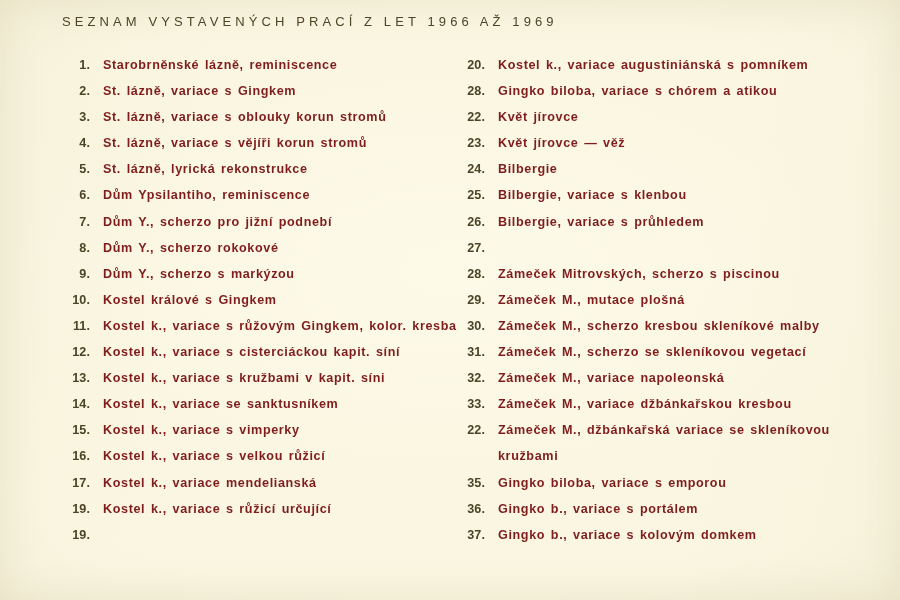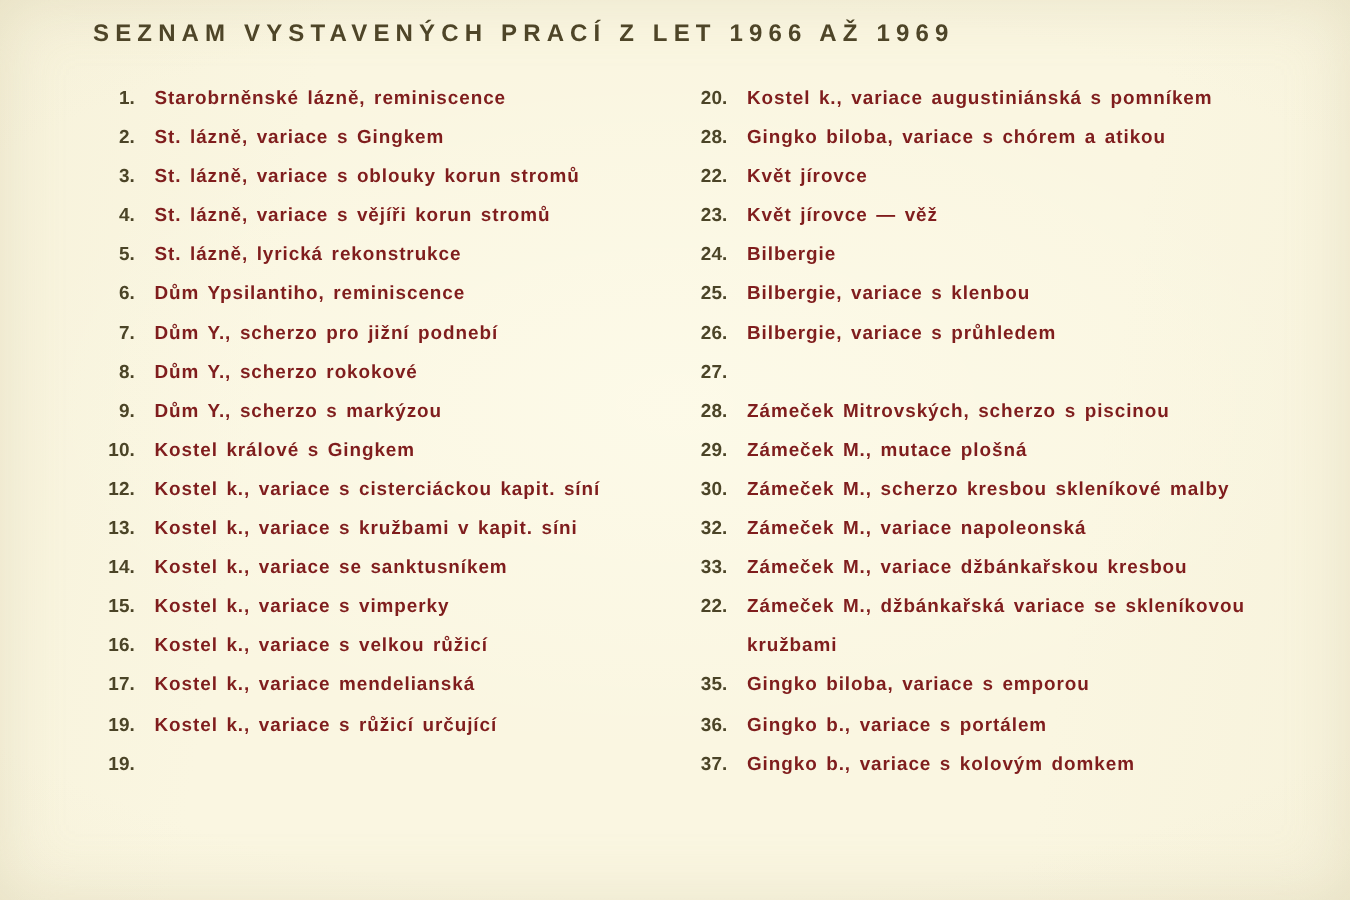--- a/index.html
+++ b/index.html
@@ -39,22 +39,22 @@
     width: 900px;
     height: 600px;
     box-sizing: border-box;
   }
 
   
   .page-title {
     position: absolute;
     left: 62px;
     top: 14px;
-    font-size: 16px;
-    font-weight: 700;
+    font-size: 13px;
+    font-weight: 400;
     letter-spacing: 4.1px;
     color: #4e4528;
     white-space: nowrap;
   }
 
   
   .columns {
     position: absolute;
     left: 0;
     top: 58px;
@@ -142,20 +142,24 @@
         </div>
         <div class="entry">
           <span class="entry-num">9.</span>
           <span class="entry-text">Dům Y., scherzo s markýzou</span>
         </div>
         <div class="entry">
           <span class="entry-num">10.</span>
           <span class="entry-text">Kostel králové s Gingkem</span>
         </div>
         <div class="entry">
+          <span class="entry-num">11.</span>
+          <span class="entry-text">Kostel k., variace s růžovým Gingkem, kolor. kresba</span>
+        </div>
+        <div class="entry">
           <span class="entry-num">12.</span>
           <span class="entry-text">Kostel k., variace s cisterciáckou kapit. síní</span>
         </div>
         <div class="entry">
           <span class="entry-num">13.</span>
           <span class="entry-text">Kostel k., variace s kružbami v kapit. síni</span>
         </div>
         <div class="entry">
           <span class="entry-num">14.</span>
           <span class="entry-text">Kostel k., variace se sanktusníkem</span>
@@ -217,20 +221,24 @@
           <span class="entry-num">28.</span>
           <span class="entry-text">Zámeček Mitrovských, scherzo s piscinou</span>
         </div>
         <div class="entry">
           <span class="entry-num">29.</span>
           <span class="entry-text">Zámeček M., mutace plošná</span>
         </div>
         <div class="entry">
           <span class="entry-num">30.</span>
           <span class="entry-text">Zámeček M., scherzo kresbou skleníkové malby</span>
+        </div>
+        <div class="entry">
+          <span class="entry-num">31.</span>
+          <span class="entry-text">Zámeček M., scherzo se skleníkovou vegetací</span>
         </div>
         <div class="entry">
           <span class="entry-num">32.</span>
           <span class="entry-text">Zámeček M., variace napoleonská</span>
         </div>
         <div class="entry">
           <span class="entry-num">33.</span>
           <span class="entry-text">Zámeček M., variace džbánkařskou kresbou</span>
         </div>
         <div class="entry">

